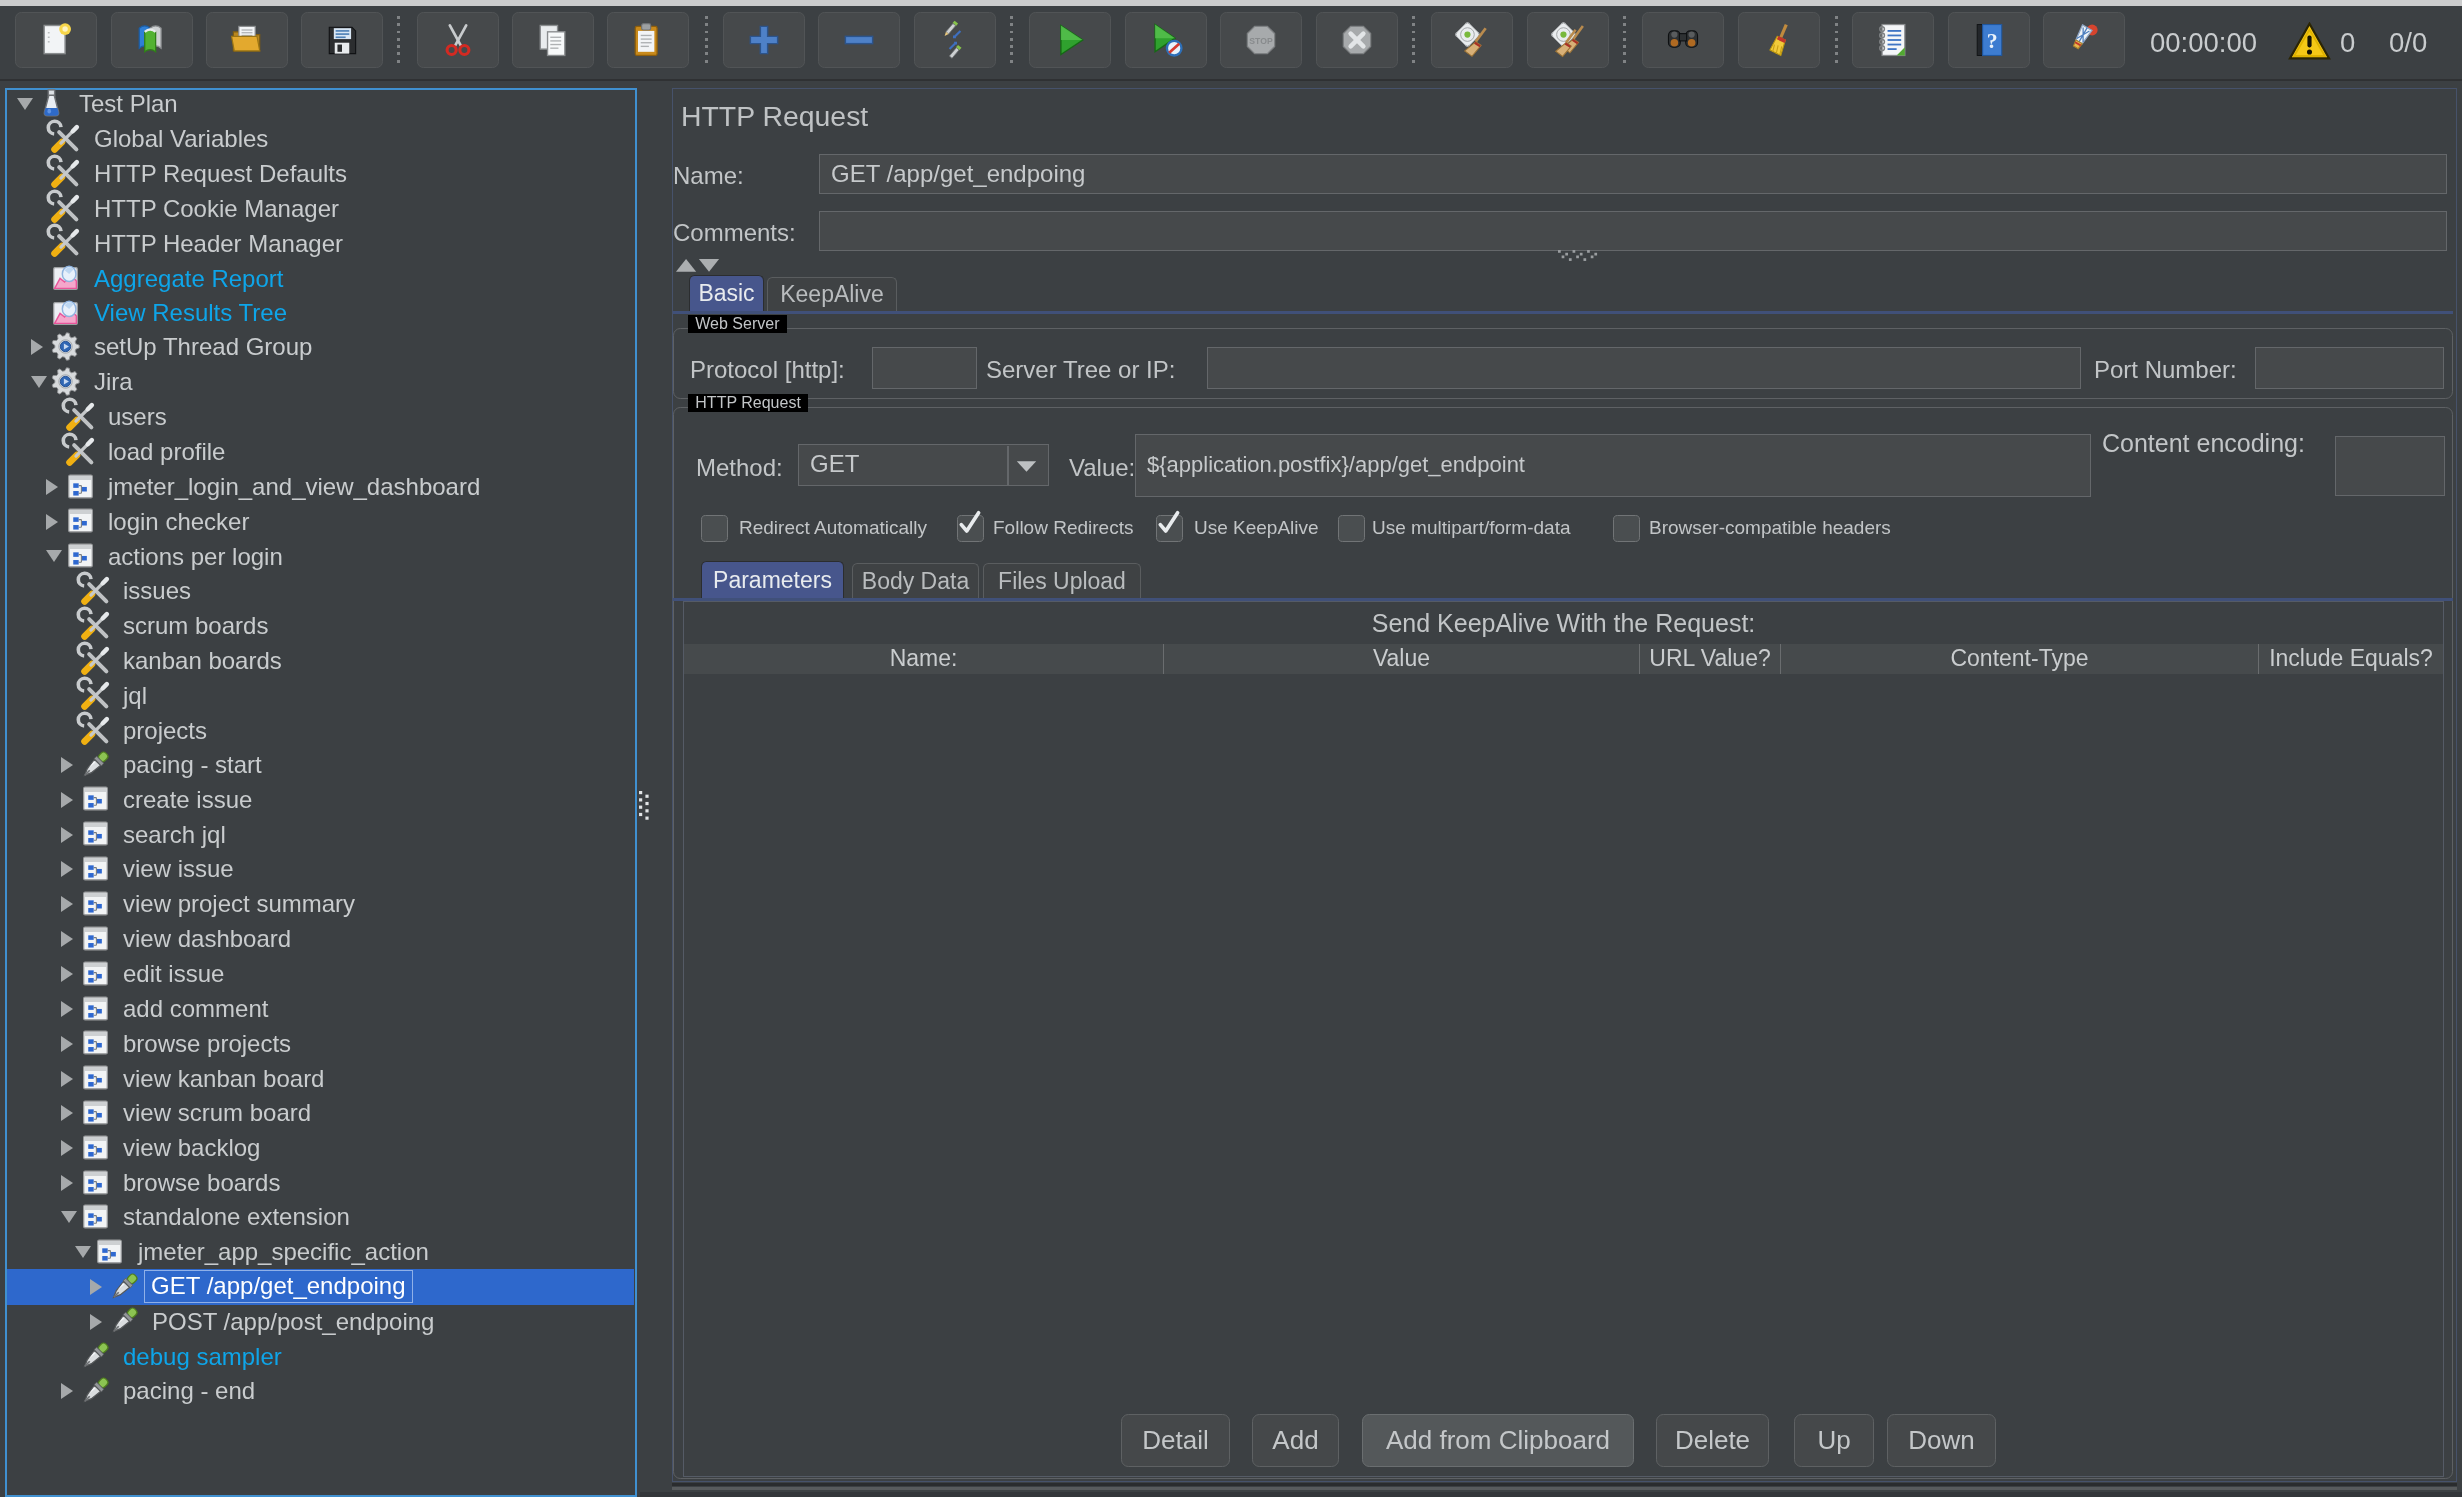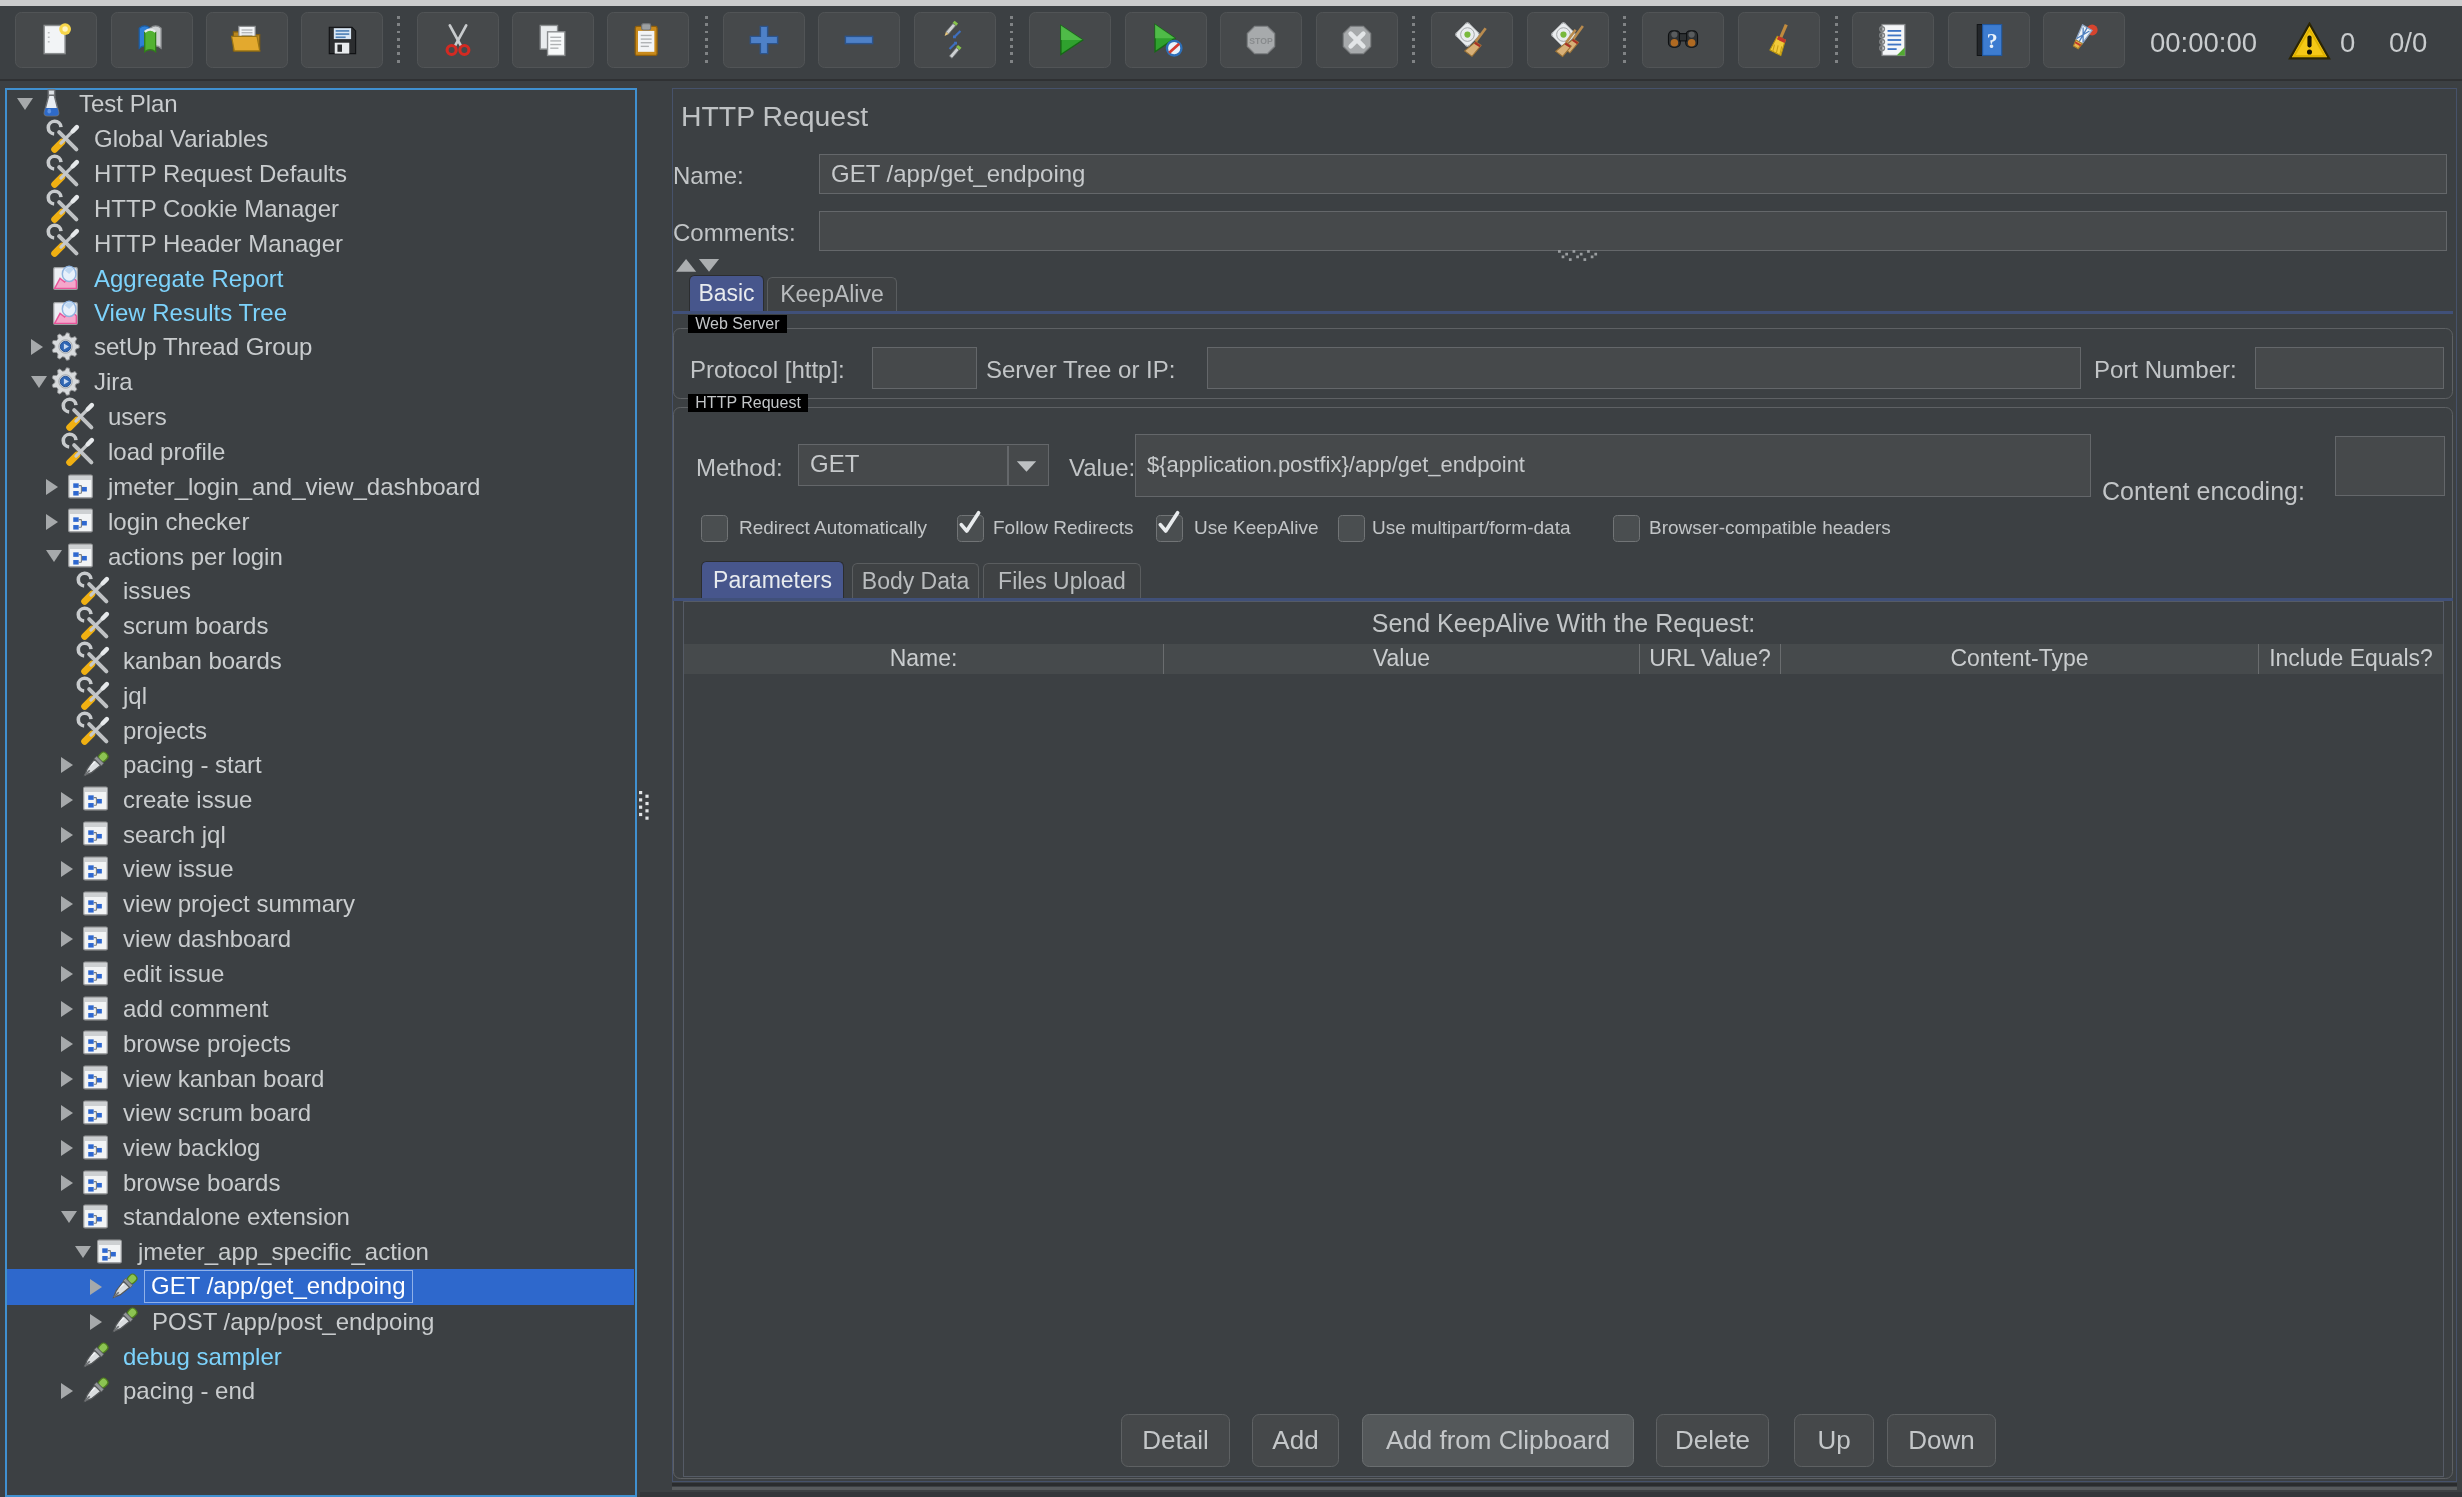--- a/index.html
+++ b/index.html
@@ -10,21 +10,21 @@
 .tbtn svg {position:absolute;left:20px;top:7.3px}
 .tsep {position:absolute;top:9.2px;width:2.8px;height:48px;
  background-image:repeating-linear-gradient(#808385 0 2.8px,transparent 2.8px 7.3px)}
 .stat {position:absolute;top:21px;font-size:27.5px;color:#C9CCCE}
 .treepanel {position:absolute;left:4.6px;top:88px;width:632px;height:1409px;border:2.8px solid #4090D0;background:#3C4043}
 .tri {position:absolute;width:0;height:0}
 .to {border-left:8.3px solid transparent;border-right:8.3px solid transparent;border-top:12px solid #A6A9AB}
 .tc {border-top:8.3px solid transparent;border-bottom:8.3px solid transparent;border-left:12px solid #A6A9AB}
 .tico {position:absolute;width:29px;height:29px}
 .tlab {position:absolute;height:35px;line-height:35px;font-size:24px;color:#C9CCCE;white-space:pre}
-.tlab.dim {color:#7dd3fc}
+.tlab.dim {color:#0ea5e9}
 .tlab.sel {color:#FFFFFF;border:1.8px solid #8FB0E8;padding:0 6.4px;margin-left:-8.3px;height:33px;line-height:30px;margin-top:0.9px}
 .selrow {position:absolute;left:7.3px;top:0;width:627px;height:36px;background:#2E68CC}
 .mainpanel {position:absolute;left:672px;top:88px;width:1785px;height:1394px;background:#3C4043;border:0.9px solid #46526B}
 .lab {position:absolute;font-size:24px;color:#C2C5C7;white-space:pre;line-height:31px}
 .inp {position:absolute;background:#46494B;border:1.8px solid #64676A;font-size:24px;color:#C6C9CB;
  line-height:37px;padding-left:11px;white-space:pre}
 .group {position:absolute;border:1.8px solid #5E6164;border-radius:7.3px}
 .gtitle {position:absolute;font-size:16px;color:#C2C5C7;background:#000000;padding:0 7.3px;white-space:pre}
 .tab {position:absolute;font-size:23px;text-align:center;border:1.8px solid #5A5D5F;border-bottom:none;
  border-radius:5.5px 5.5px 0 0;background:#3F4244;color:#B9BCBE;white-space:nowrap;overflow:hidden}
@@ -746,21 +746,21 @@
 <div class="group" style="left:673px;top:407px;width:1780px;height:1072px"></div>
 <div class="gtitle" style="left:688px;top:394px">HTTP Request</div>
 <div class="lab" style="left:696px;top:452px">Method:</div>
 <div class="inp" style="left:798px;top:444px;width:251px;height:42px">GET</div>
 <div class="abs" style="left:1007px;top:446px;width:1.8px;height:39px;background:#64676A"></div>
 <svg class="abs" style="left:1016px;top:460px" width="21" height="13" viewBox="0 0 26 15">
     <path d="M1 1 L25 1 L13 14 Z" fill="#BDC0C2"></path>
   </svg>
 <div class="lab" style="left:1069px;top:452px">Value:</div>
 <div class="inp" style="left:1135px;top:434px;width:956px;height:63px;line-height:59px;font-size:22px">${application.postfix}/app/get_endpoint</div>
-<div class="lab" style="left:2102px;top:476px;font-size:25px">Content encoding:</div>
+<div class="lab" style="left:2102px;top:428px;font-size:25px">Content encoding:</div>
 <div class="inp" style="left:2335px;top:436px;width:110px;height:60px"></div>
 
 <div class="cb" style="left:701px;top:515px"></div>
 <div class="lab" style="left:739px;top:515px;font-size:19px;line-height:26px">Redirect Automatically</div>
 <div class="cb" style="left:957px;top:515px">
     <svg width="31" height="31" viewBox="0 0 34 34" style="position:absolute;left:-3.7px;top:-6.4px">
       <path d="M8 16 L14 23 L27 3" fill="none" stroke="#E8EBED" stroke-width="4" stroke-linecap="round" stroke-linejoin="round"></path>
     </svg>
   </div>
 <div class="lab" style="left:993px;top:515px;font-size:19px;line-height:26px">Follow Redirects</div>

